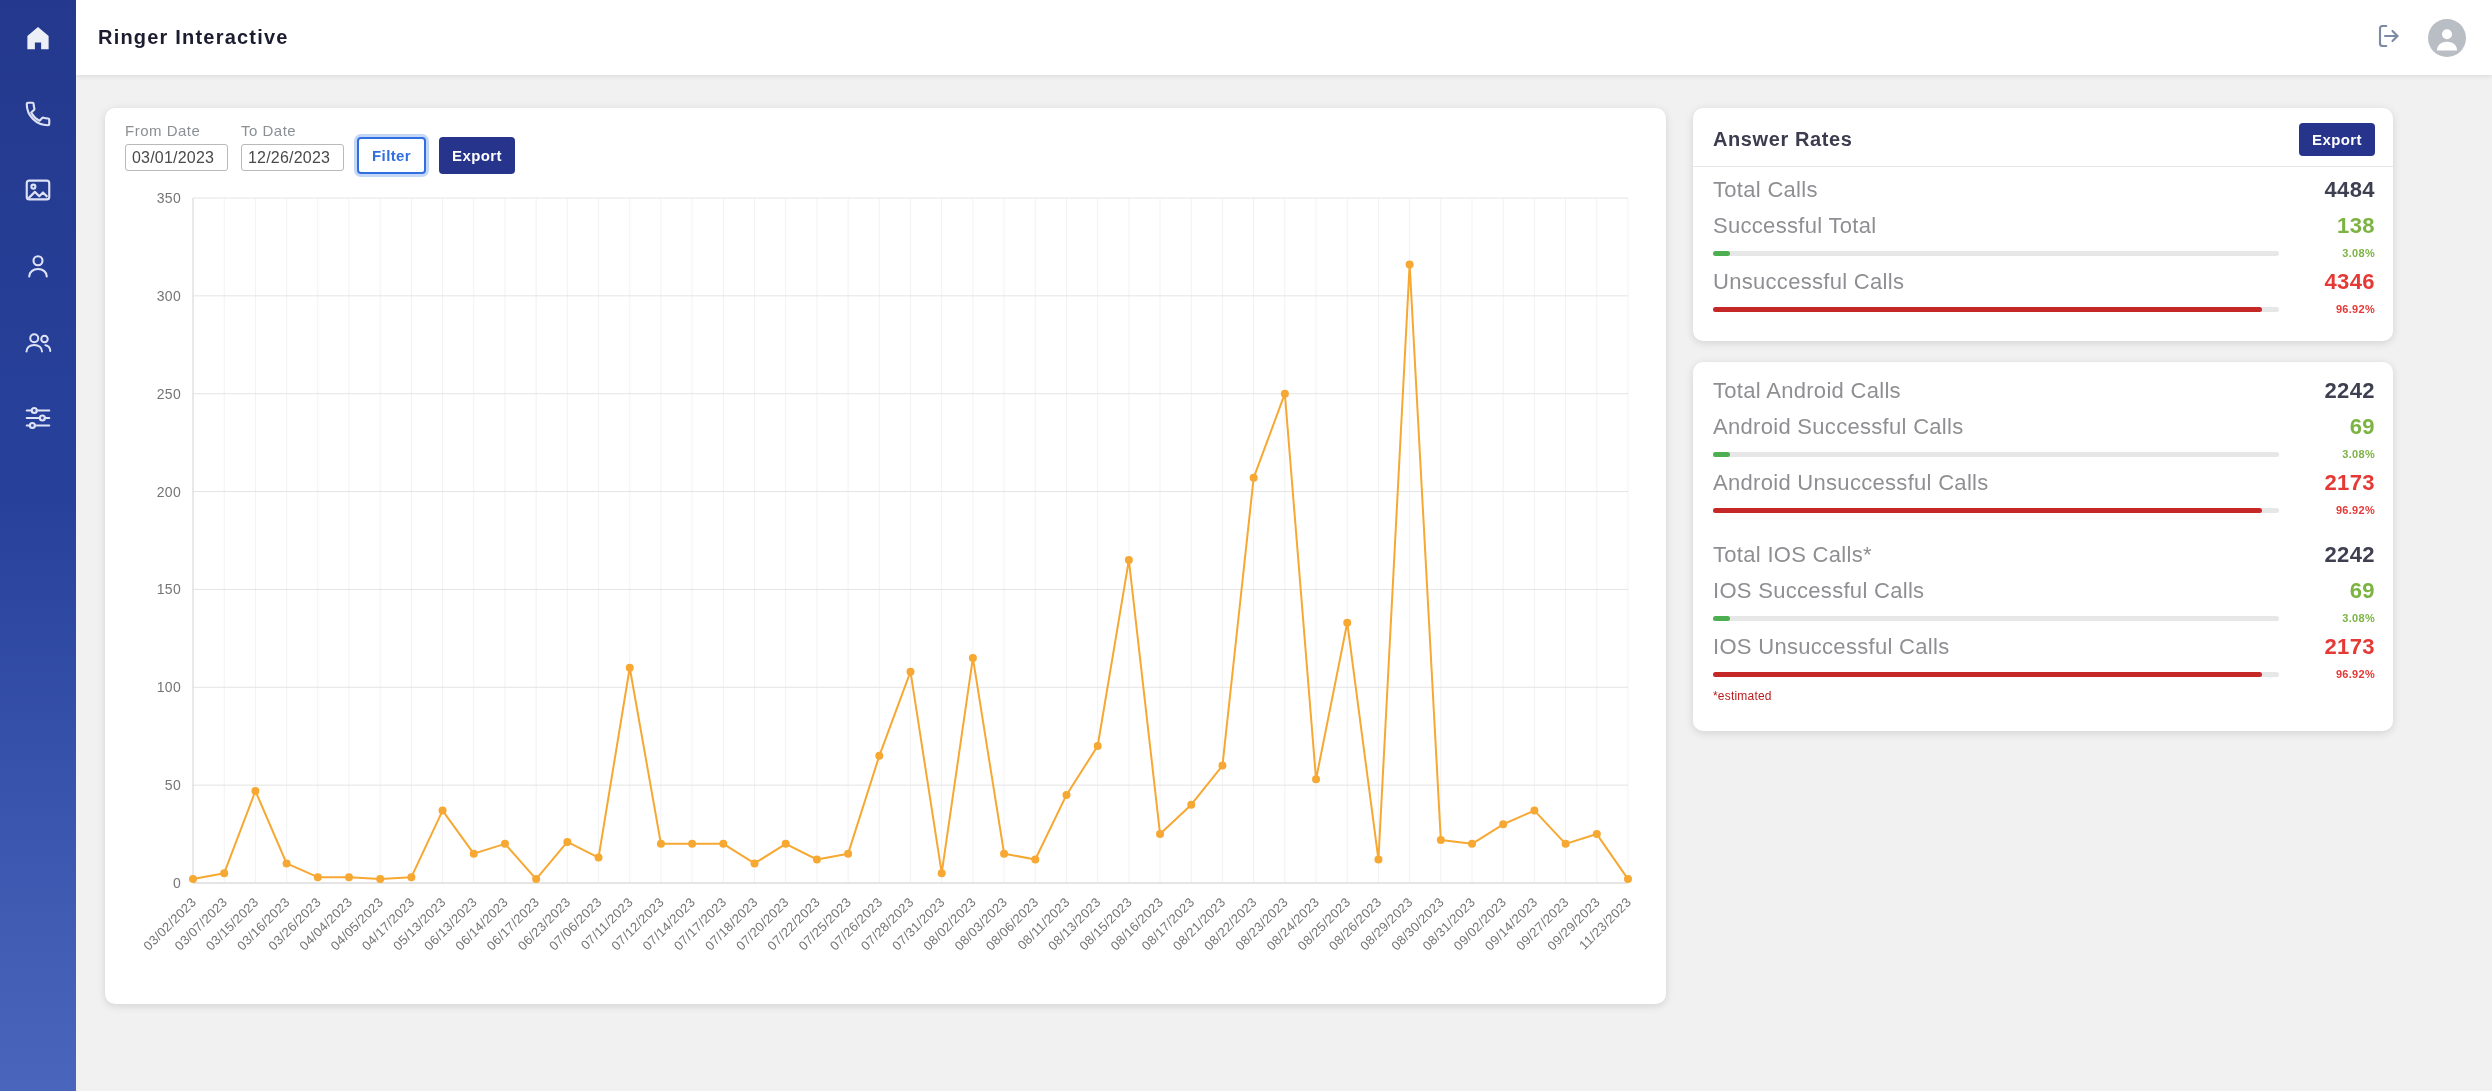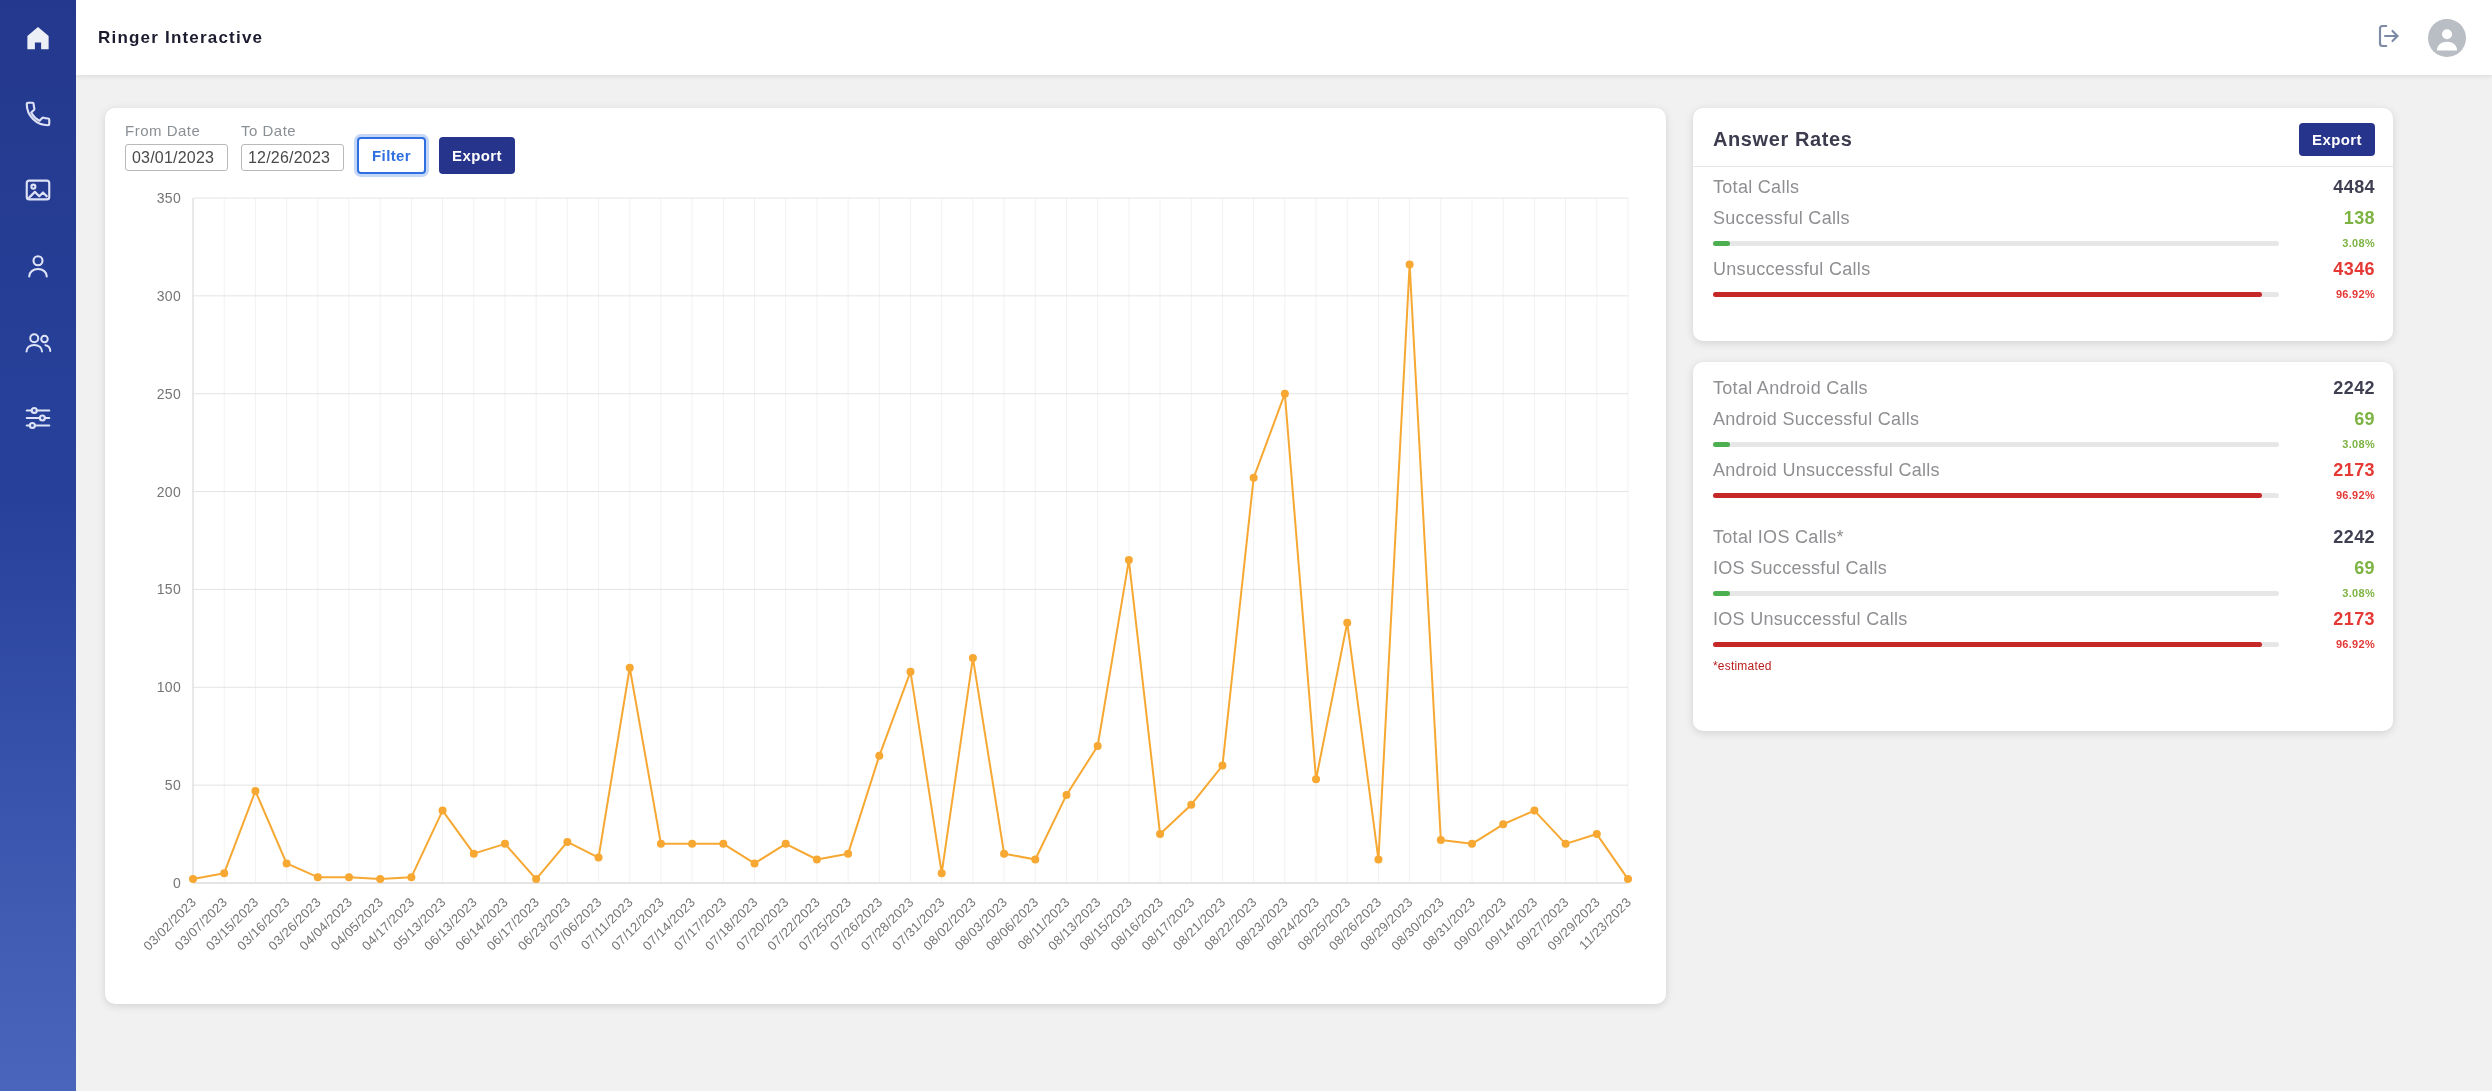--- a/index.html
+++ b/index.html
@@ -11,21 +11,21 @@
   .sidebar { position:absolute; left:0; top:0; width:76px; height:1091px; z-index:3;
     background:linear-gradient(180deg,#24398D 0%, #27419B 45%, #4A66BC 100%);
     display:flex; flex-direction:column; align-items:center; padding-top:18px; }
   .nav-item { width:44px; height:44px; margin-bottom:32px; display:flex; align-items:center; justify-content:center;
     border-radius:10px; cursor:pointer; }
   .nav-item svg { width:30px; height:30px; opacity:.92; }
 
   
   .header { position:absolute; left:76px; top:0; width:2416px; height:75px; background:#fff;
     box-shadow:0 1px 5px rgba(0,0,0,.10); display:flex; align-items:center; padding:0 26px 0 22px; z-index:2; }
-  .page-title { font-size:17px; font-weight:600; color:#1c1c30; letter-spacing:1.2px; margin-right:auto; }
+  .page-title { font-size:20px; font-weight:600; color:#1c1c30; letter-spacing:1.2px; margin-right:auto; }
   .header-right { display:flex; align-items:center; gap:18px; }
   .icon-btn { width:40px; height:40px; border:none; background:transparent; cursor:pointer;
     display:flex; align-items:center; justify-content:center; }
   .icon-btn svg { width:30px; height:30px; }
   .avatar { width:38px; height:38px; border-radius:50%; background:#b9bdc4; display:flex; align-items:flex-end;
     justify-content:center; overflow:hidden; cursor:pointer; }
   .avatar svg { width:30px; height:30px; }
 
   
   .main { position:absolute; left:76px; top:75px; width:2416px; height:1016px; }
@@ -58,21 +58,21 @@
   svg text { font-family:"Liberation Sans","DejaVu Sans",sans-serif; }
 
   
   .stats { position:absolute; left:1617px; top:33px; width:700px; }
   .stats-card { padding:12px 18px 14px 20px; }
   .stats-card.first { height:233px; }
   .stats-card.second { margin-top:21px; height:369px; padding-top:16px; }
   .stats-header { display:flex; align-items:center; justify-content:space-between; height:38px; }
   .stats-title { font-size:20px; font-weight:600; color:#3c3c4e; letter-spacing:.6px; }
   .divider { height:1px; background:#e6e6e6; margin:8px -18px 2px -20px; }
-  .s-row { display:flex; justify-content:space-between; align-items:center; margin-top:10px; font-size:18px; }
+  .s-row { display:flex; justify-content:space-between; align-items:center; margin-top:10px; font-size:22px; }
   .lbl { color:#8f8f93; letter-spacing:.3px; }
   .val { font-weight:700; letter-spacing:.4px; }
   .val.dark { color:#3f3f52; }
   .val.green { color:#7CB342; }
   .val.red { color:#E53935; }
   .bar-row { display:flex; align-items:center; margin-top:8px; }
   .track { flex:1; height:5px; background:#e7e7e7; border-radius:3px; margin-right:16px; }
   .fill { height:100%; border-radius:3px; }
   .fill.green { background:#4CAF50; }
   .fill.red { background:#C62828; }
@@ -333,21 +333,21 @@
         <div class="stats-header">
           <h2 class="stats-title">Answer Rates</h2>
           <button class="btn navy sm">Export</button>
         </div>
         <div class="divider"></div>
         <div class="s-row">
           <span class="lbl">Total Calls</span>
           <span class="val dark">4484</span>
         </div>
         <div class="s-row">
-          <span class="lbl">Successful Calls</span>
+          <span class="lbl">Successful Total</span>
           <span class="val green">138</span>
         </div>
         <div class="bar-row">
           <div class="track">
               <div class="fill green" style="width: 3.08%;"></div>
             </div>
           <span class="pct green">3.08%</span>
         </div>
         <div class="s-row">
           <span class="lbl">Unsuccessful Calls</span>

